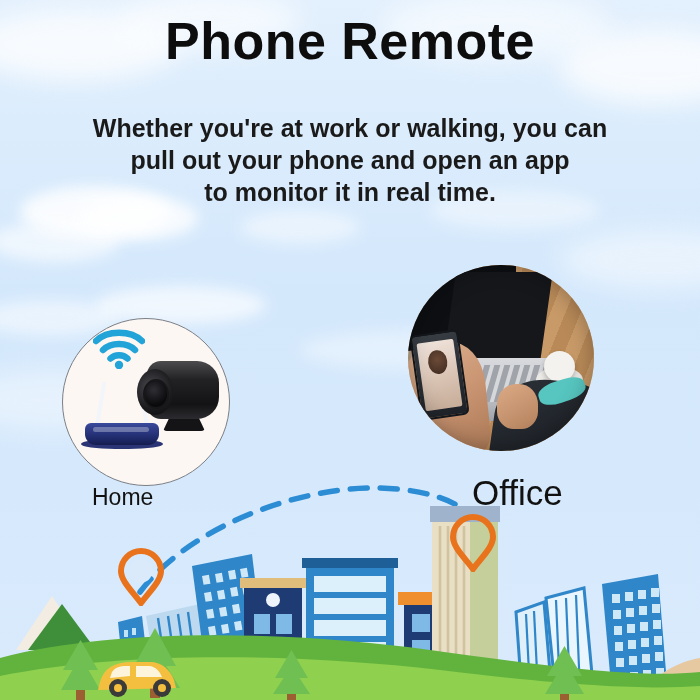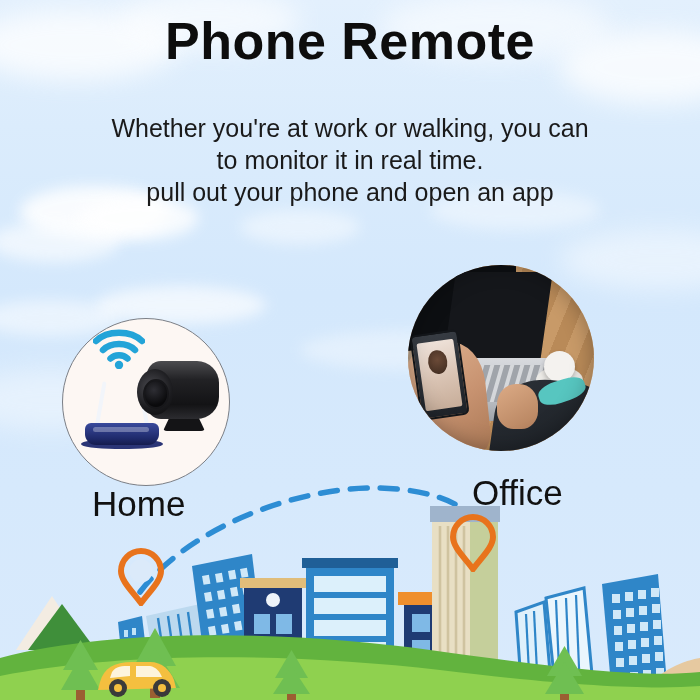--- a/index.html
+++ b/index.html
@@ -40,21 +40,21 @@
     color: #0d0d0d;
     line-height: 1.05;
   }
   .subtitle {
     position: absolute;
     top: 112px;
     left: 0;
     width: 700px;
     text-align: center;
     font-size: 25px;
-    font-weight: normal;
+    font-weight: bold;
     color: #1a1a1a;
     line-height: 1.28;
   }
   .subtitle span { display: block; }
 
   
   .circle-product {
     position: absolute;
     left: 62px;
     top: 318px;
@@ -159,21 +159,21 @@
   .ph-arm-cuff { position: absolute; right: 4%; bottom: 26%; width: 26%; height: 12%;
     background: #57c6c0; border-radius: 40%; transform: rotate(-18deg); }
   .ph-fist { position: absolute; right: 30%; bottom: 12%; width: 22%; height: 24%;
     background: linear-gradient(150deg, #dcab86 0%, #b4815d 100%); border-radius: 46% 46% 40% 40%; }
   .ph-vignette { position: absolute; inset: 0; border-radius: 50%;
     box-shadow: inset 0 0 22px rgba(0,0,0,.30); }
 
   
   .label-home {
     position: absolute; left: 92px; top: 484px;
-    font-size: 35px; color: #111; font-weight: normal;
+    font-size: 23px; color: #111; font-weight: normal;
   }
   .label-office {
     position: absolute; left: 472px; top: 473px;
     font-size: 35px; color: #111; font-weight: normal;
   }
   .pin { position: absolute; width: 46px; height: 58px; }
   .pin-home { left: 118px; top: 548px; }
   .pin-office { left: 450px; top: 514px; }
 
   .arc-svg { position: absolute; left: 0; top: 440px; width: 700px; height: 160px; }
@@ -203,22 +203,22 @@
     <div class="cloud" style="left:430px; top:190px; width:170px; height:40px; opacity:.4;"></div>
     <div class="cloud cloud-soft" style="left:560px; top:230px; width:200px; height:60px; opacity:.45;"></div>
     <div class="cloud" style="left:300px; top:330px; width:220px; height:40px; opacity:.35;"></div>
     <div class="cloud cloud-soft" style="left:-40px; top:370px; width:180px; height:60px; opacity:.4;"></div>
   </div>
 
   <div class="title">Phone Remote</div>
 
   <div class="subtitle">
     <span>Whether you're at work or walking, you can</span>
+    <span>pull out your phone and open an app</span>
     <span>to monitor it in real time.</span>
-    <span>pull out your phone and open an app</span>
   </div>
 
   <div class="circle-product">
 
     <div class="router">
       <div class="ant ant-l"></div>
       <div class="ant ant-r"></div>
       <div class="router-base"></div>
       <div class="router-body"></div>
     </div>

